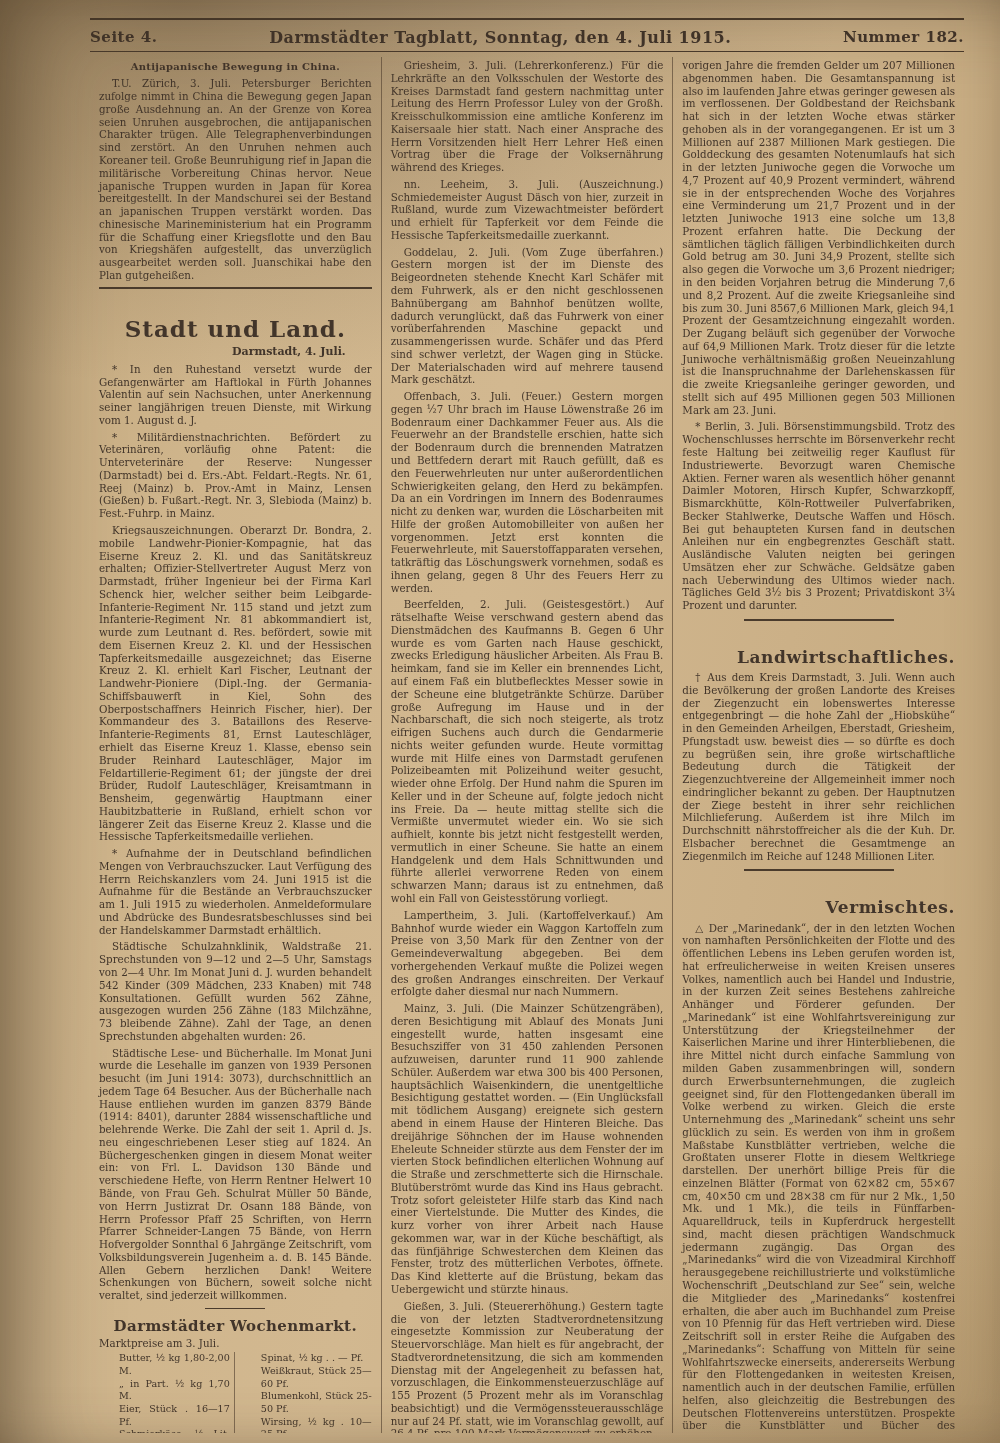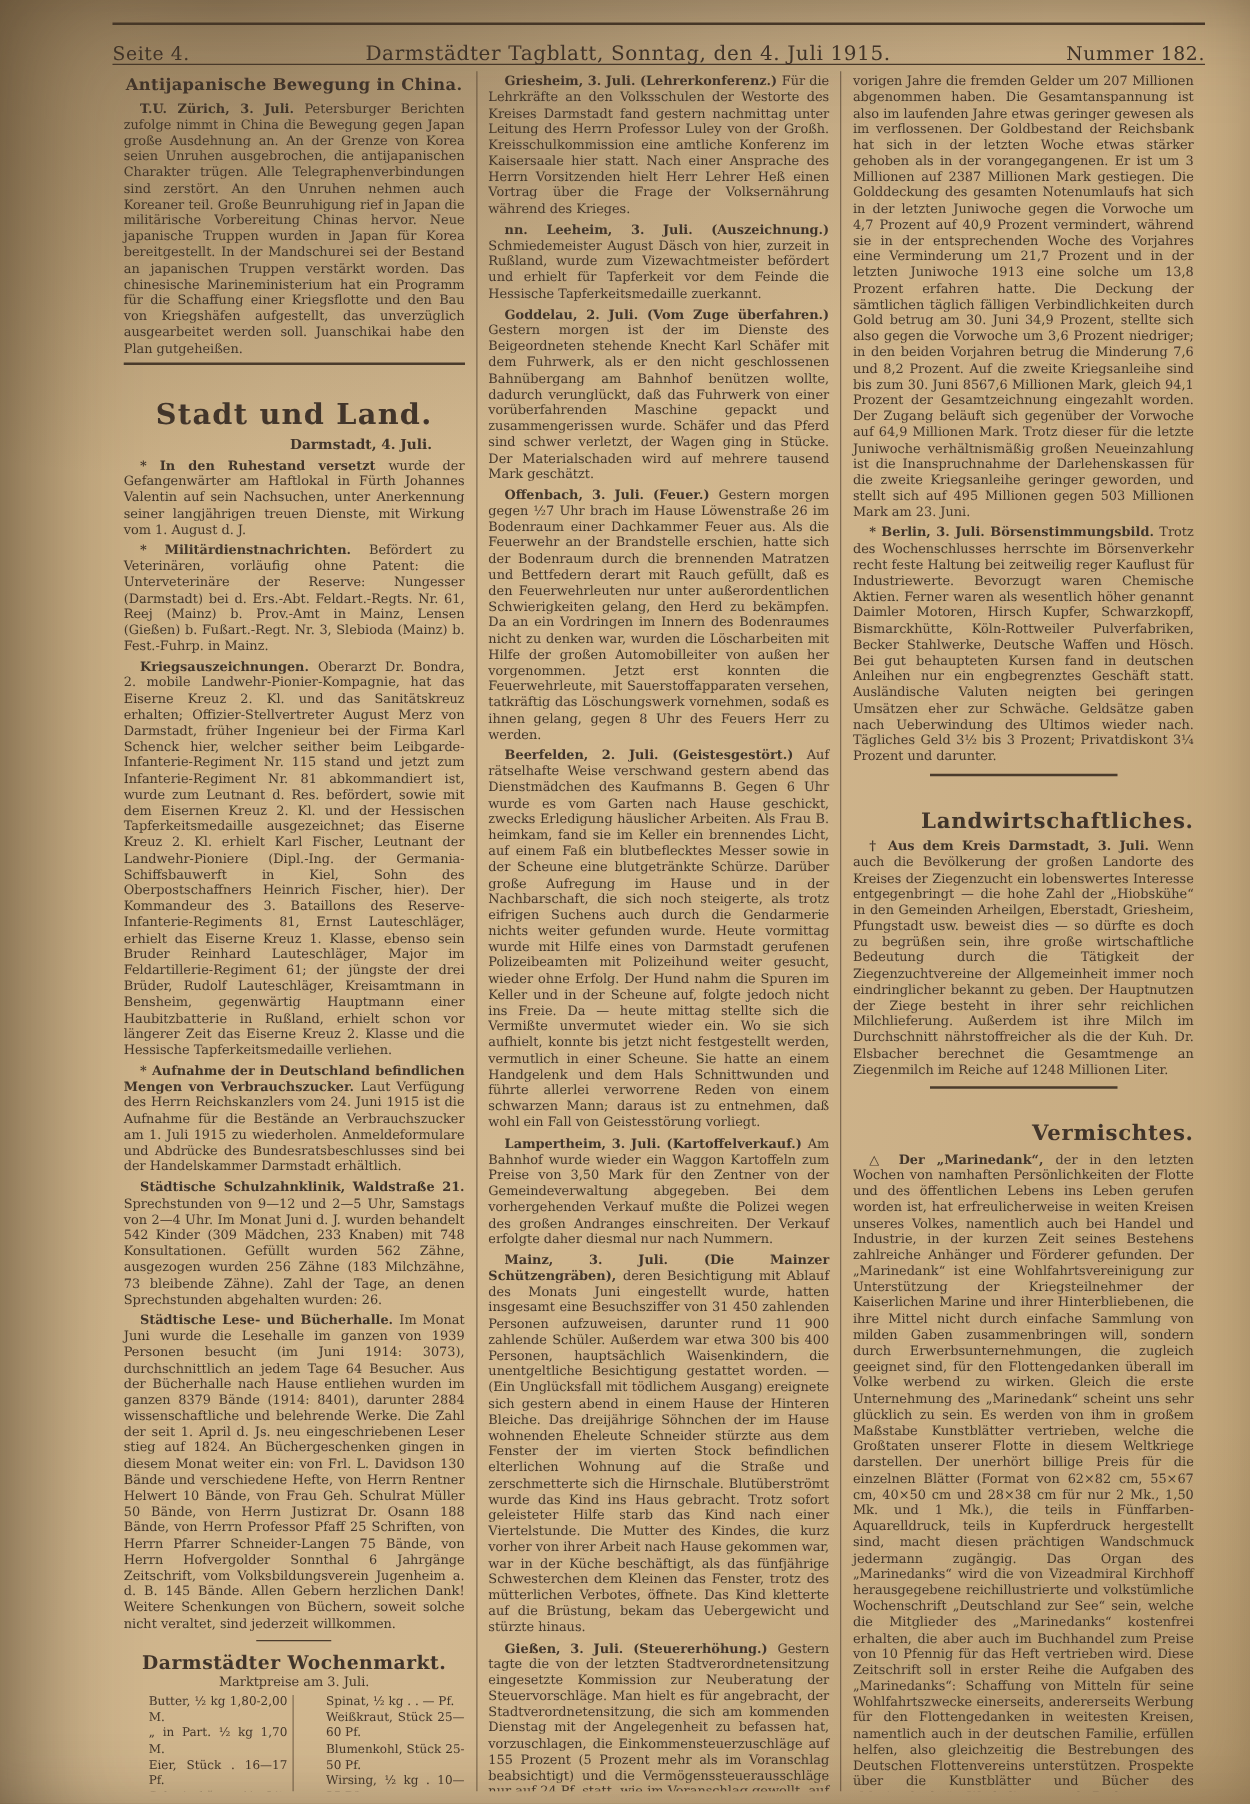--- a/index.html
+++ b/index.html
@@ -8,42 +8,42 @@
     background:
       radial-gradient(1200px 700px at 18% 0%, rgba(74,56,36,.38), rgba(0,0,0,0) 55%),
       radial-gradient(900px 500px at 100% 100%, rgba(120,95,60,.25), rgba(0,0,0,0) 60%),
       linear-gradient(100deg,#c2a77c 0%,#cfb58c 22%,#d2b890 46%,#cbb087 72%,#c3a77b 100%);
     color:#42352a;
     font-family:"DejaVu Serif","Liberation Serif",serif;
   }
   .edge-shadow{position:absolute;inset:0;box-shadow:inset 60px 30px 90px -40px rgba(50,35,18,.55), inset -20px -20px 60px -30px rgba(90,70,45,.45);pointer-events:none;}
 
   
-  .masthead{position:absolute;left:90px;right:36px;top:22px;height:30px;display:flex;align-items:flex-end;justify-content:space-between;font-weight:normal;}
+  .masthead{position:absolute;left:90px;right:36px;top:22px;height:30px;display:flex;align-items:center;justify-content:space-between;font-weight:bold;}
   .masthead .pageno{font-size:15px;letter-spacing:.5px;}
   .masthead .title{font-size:16px;letter-spacing:.5px;}
   .masthead .issue{font-size:15px;letter-spacing:.5px;}
   .rule-top{position:absolute;left:90px;right:36px;top:18px;border-top:2px solid #4a3b2c;}
   .rule-head{position:absolute;left:90px;right:36px;top:50px;border-top:3px solid #4334266;border-bottom:1px solid #4a3b2c;height:1px;}
 
   
   .columns{position:absolute;left:90px;right:36px;top:57px;bottom:10px;display:flex;}
   .col{width:33.33%;padding:2px 9px 0 9px;overflow:hidden;font-size:10.3px;line-height:1.24;text-align:justify;}
   .col + .col{border-left:1px solid #584734aa;}
 
   p.para{margin:0 0 4px 0;text-indent:13px;}
   p.para.noind{text-indent:0;}
-  .lead{font-weight:bold;}
+  .lead{font-weight:normal;}
 
-  .h-article{font-weight:bold;text-align:center;font-size:13px;margin:2px 0 4px;text-indent:0;letter-spacing:.3px;}
+  .h-article{font-weight:bold;text-align:center;font-size:10px;margin:2px 0 4px;text-indent:0;letter-spacing:.3px;}
   .h-section{font-weight:bold;text-align:center;font-size:23px;margin:26px 0 2px;letter-spacing:1px;}
   .h-mid{font-weight:bold;text-align:center;font-size:15px;margin:8px 0 1px;letter-spacing:.4px;}
   .h-sub2{font-weight:bold;text-align:right;font-size:17px;margin:26px 0 3px;letter-spacing:.6px;}
   .dateline{text-align:right;font-weight:bold;font-size:11px;padding-right:26px;margin:0 0 4px;}
-  .subtitle{text-align:center;font-size:10.3px;margin:0 0 3px;}
+  .subtitle{text-align:left;font-size:10.3px;margin:0 0 3px;}
   .rule-div{border:0;border-top:2px solid #4a3b2c;width:150px;margin:7px auto 4px;}
   .rule-thin{border:0;border-top:1px solid #4a3b2c;width:60px;margin:6px auto 4px;}
   .rule-wide{border:0;border-top:2px solid #4a3b2c;margin:5px 0 5px;}
 
   
   .market{display:flex;font-size:9.6px;line-height:1.32;}
   .market .mcol{width:50%;padding-right:4px;}
   .market .mcol + .mcol{border-left:1px solid #584734aa;padding-left:6px;padding-right:0;}
   .mline{white-space:normal;margin-left:20px;}
 </style>

